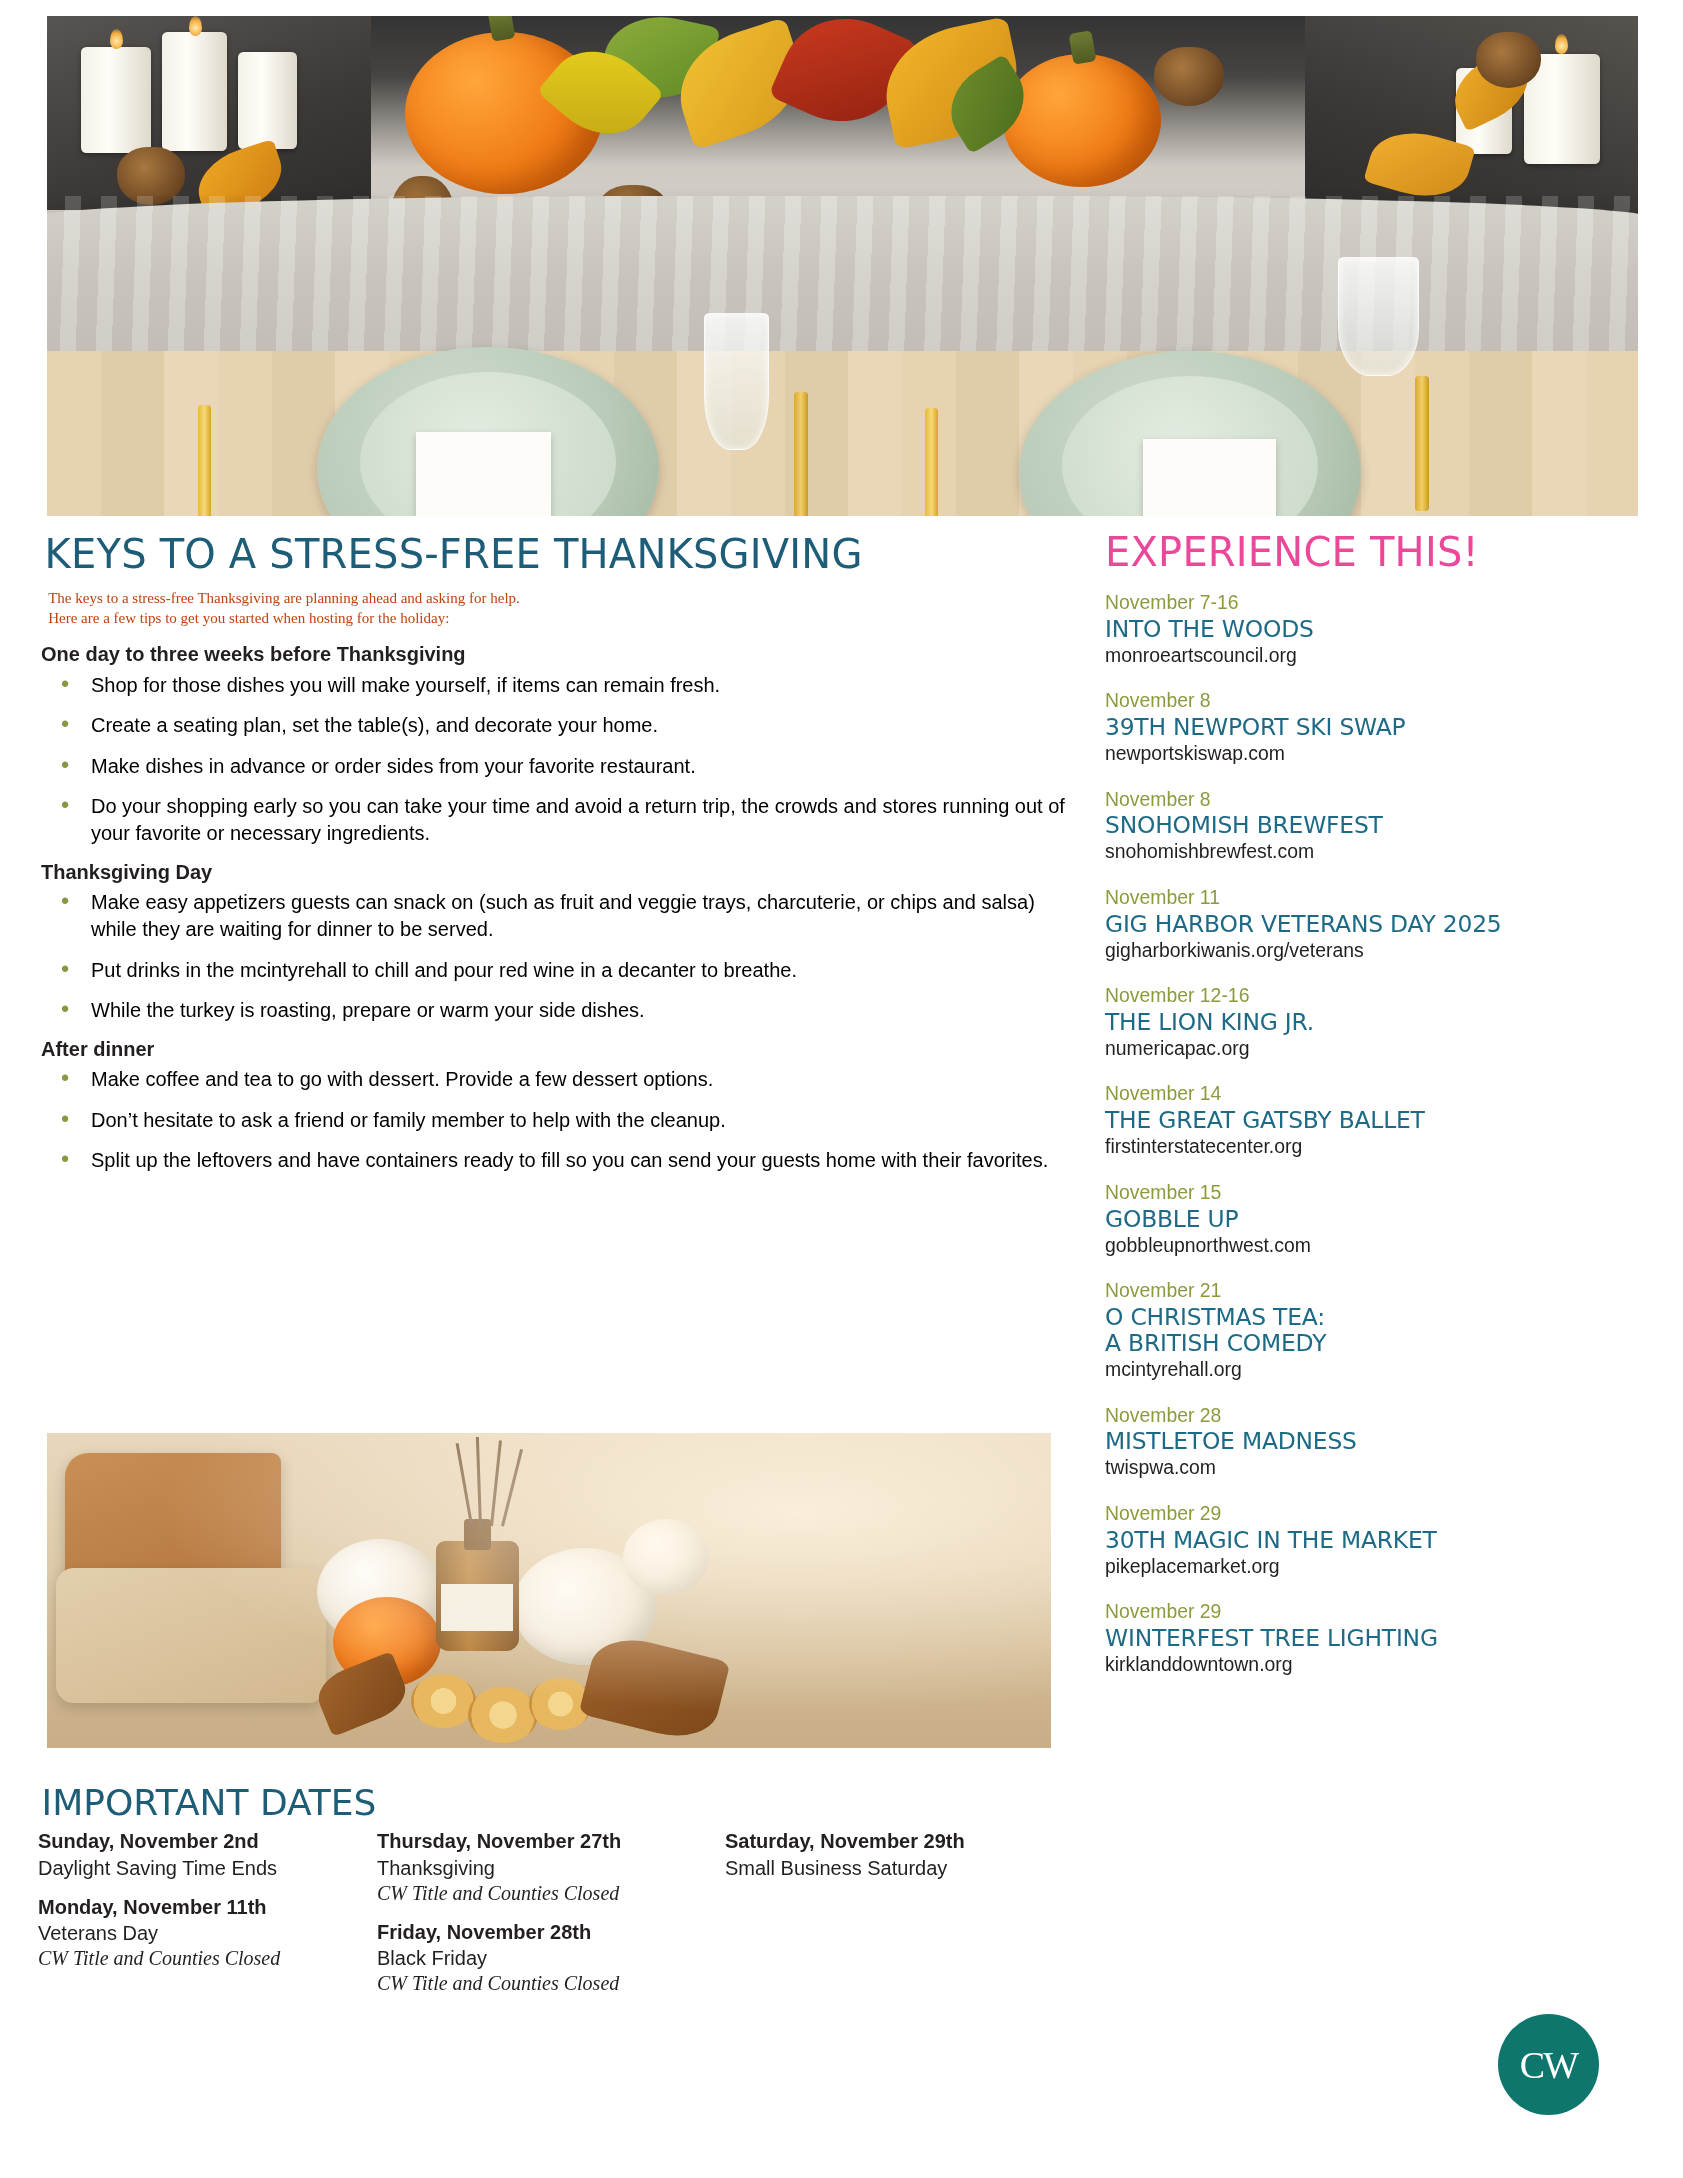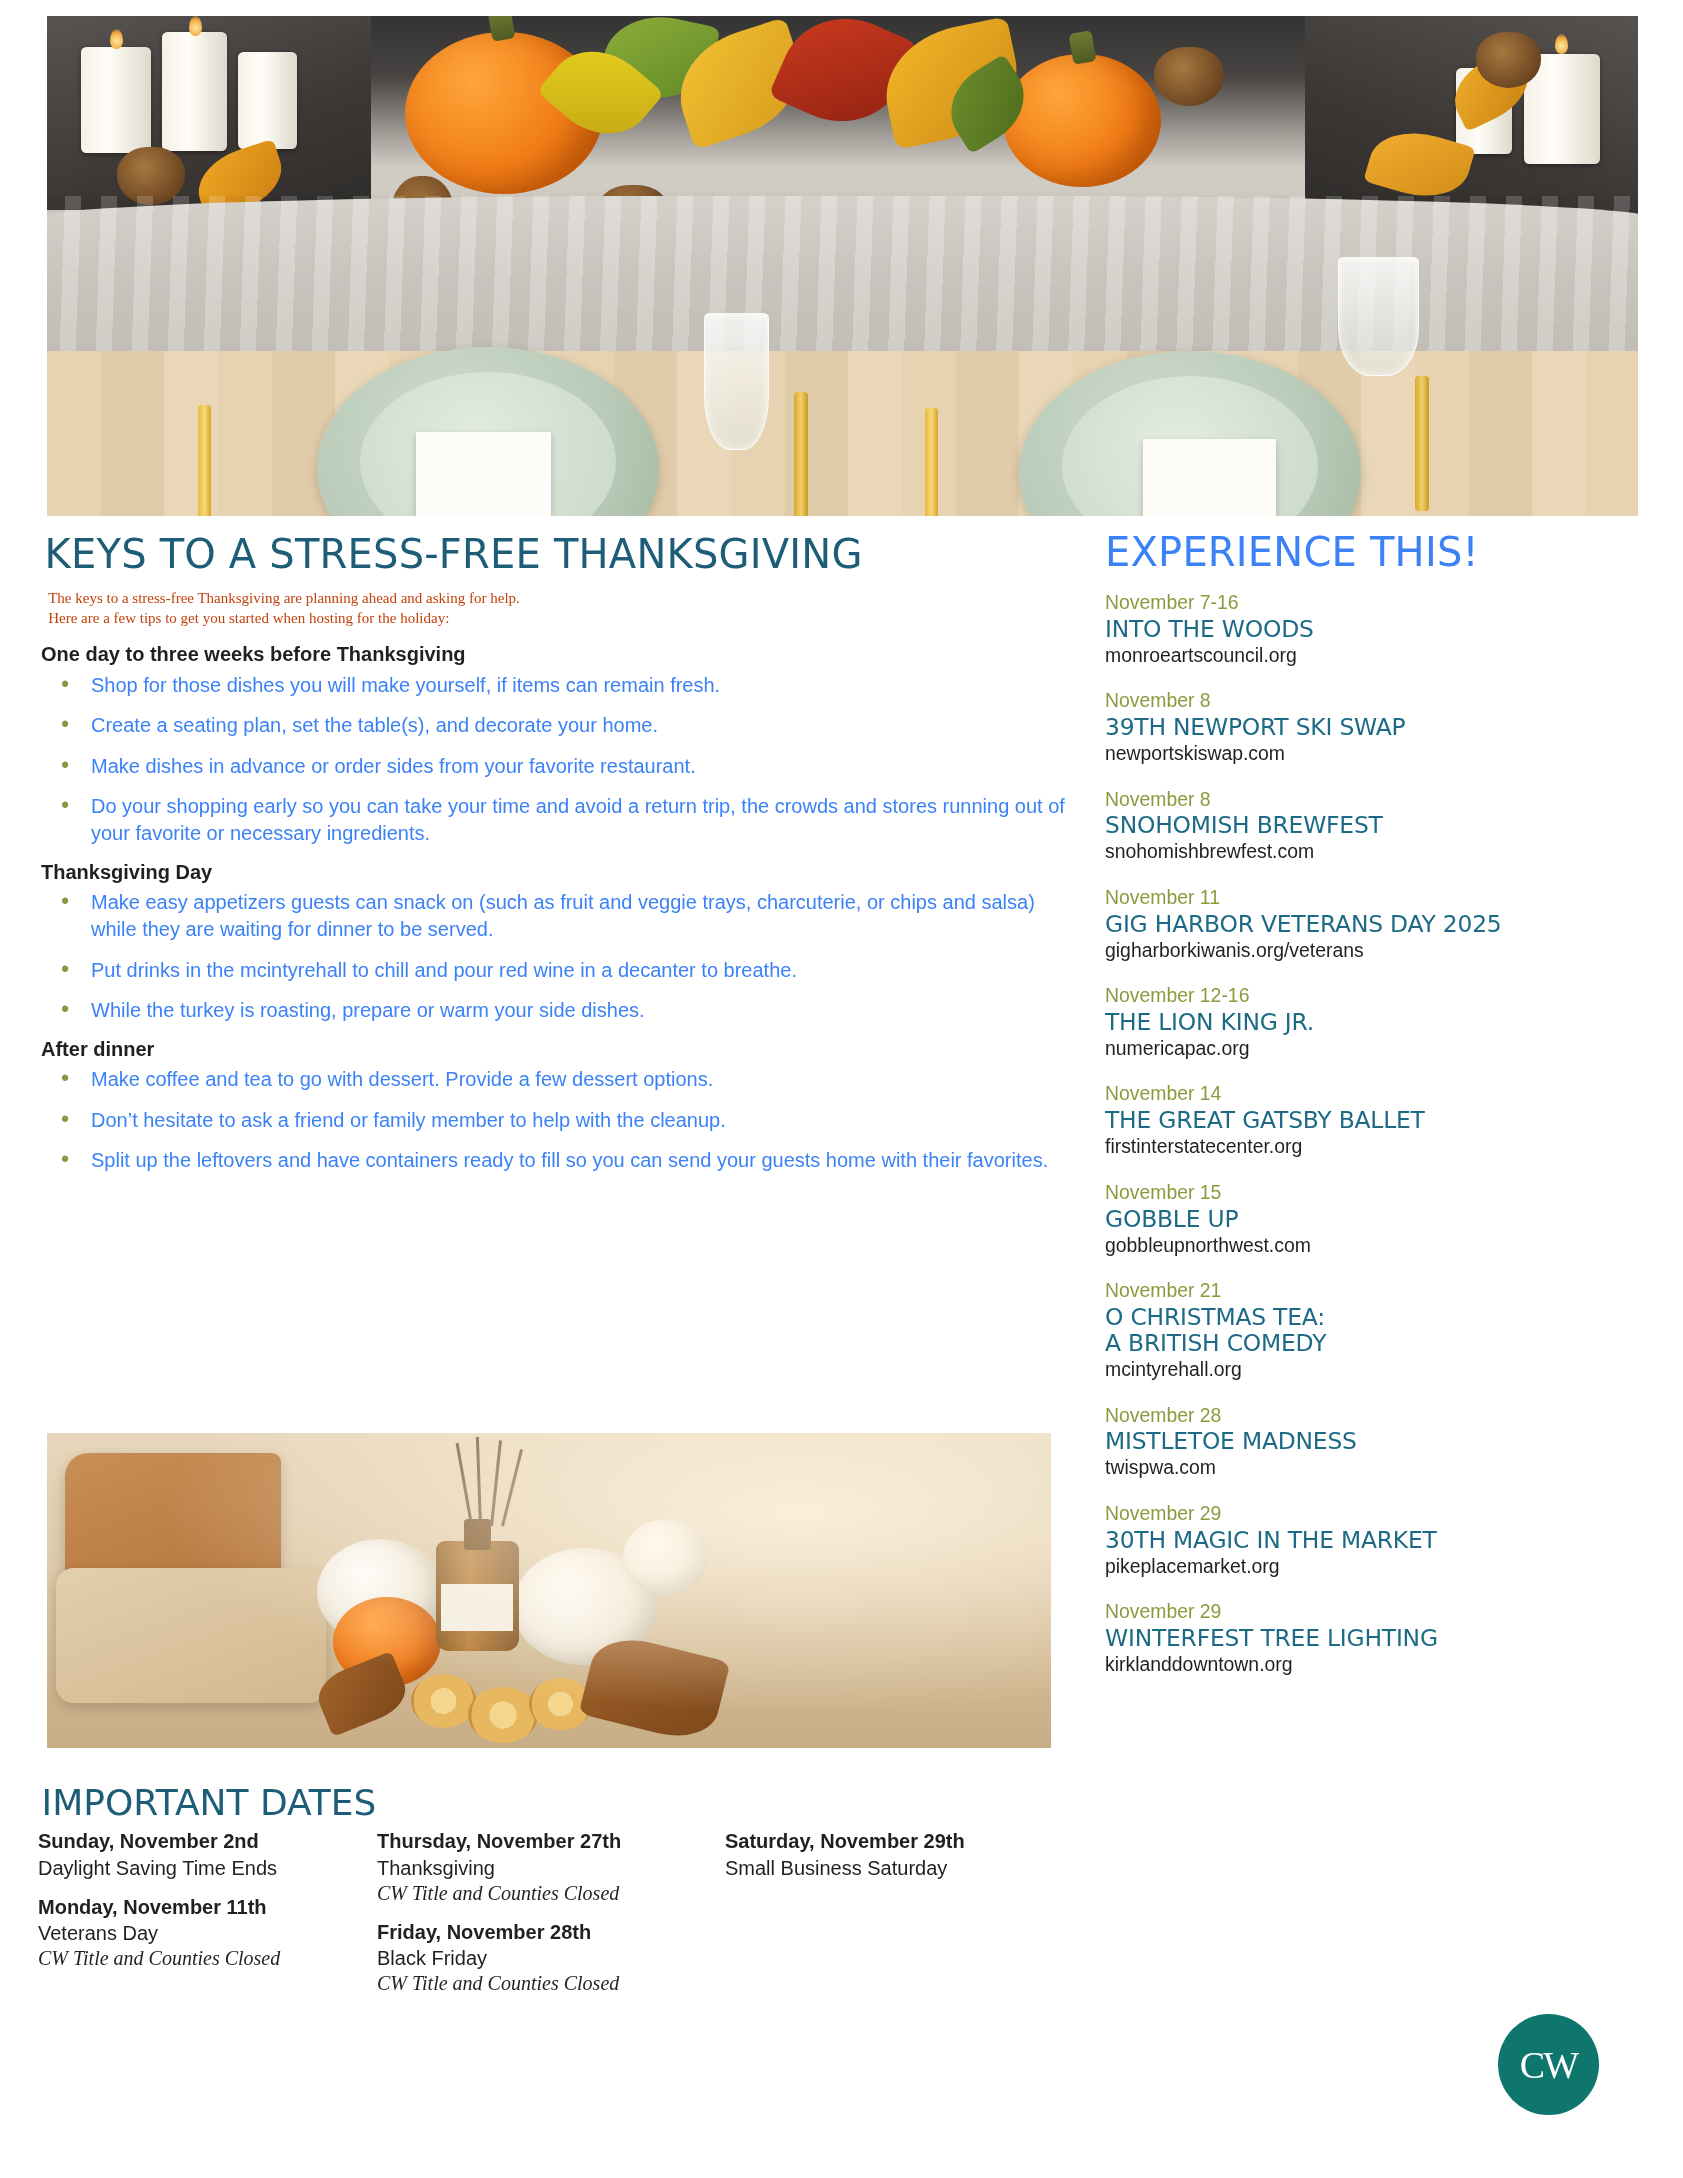--- a/index.html
+++ b/index.html
@@ -120,21 +120,21 @@
     margin: 0 0 5.4px 0;
     color: #231f20;
   }
   ul.tips { list-style: none; margin: 0 0 12.6px 0; padding: 0; }
   ul.tips li {
     position: relative;
     padding-left: 50px;
     margin-bottom: 13.5px;
     font-size: 20px;
     line-height: 1.35;
-    color: #3b82f6;
+    color: #000000;
   }
   ul.tips li:before {
     content: "\2022";
     position: absolute;
     left: 20px;
     top: -1.8px;
     color: #8a9642;
     font-size: 23.4px;
     line-height: 1.2;
   }
@@ -188,21 +188,21 @@
   .right-col {
     position: absolute;
     left: 1105px;
     top: 529px;
     width: 540px;
   }
   h1.exp-title {
     font-family: "DejaVu Sans", sans-serif;
     font-weight: 400;
     font-size: 40px;
-    color: #3b82f6;
+    color: #ec4899;
     margin: 0 0 16px 0;
     letter-spacing: 0.2px;
   }
   .event { margin-bottom: 22.5px; }
   .ev-date {
     font-size: 19.4px;
     color: #8c9a3e;
     margin: 0 0 1.8px 0;
   }
   .ev-name {

